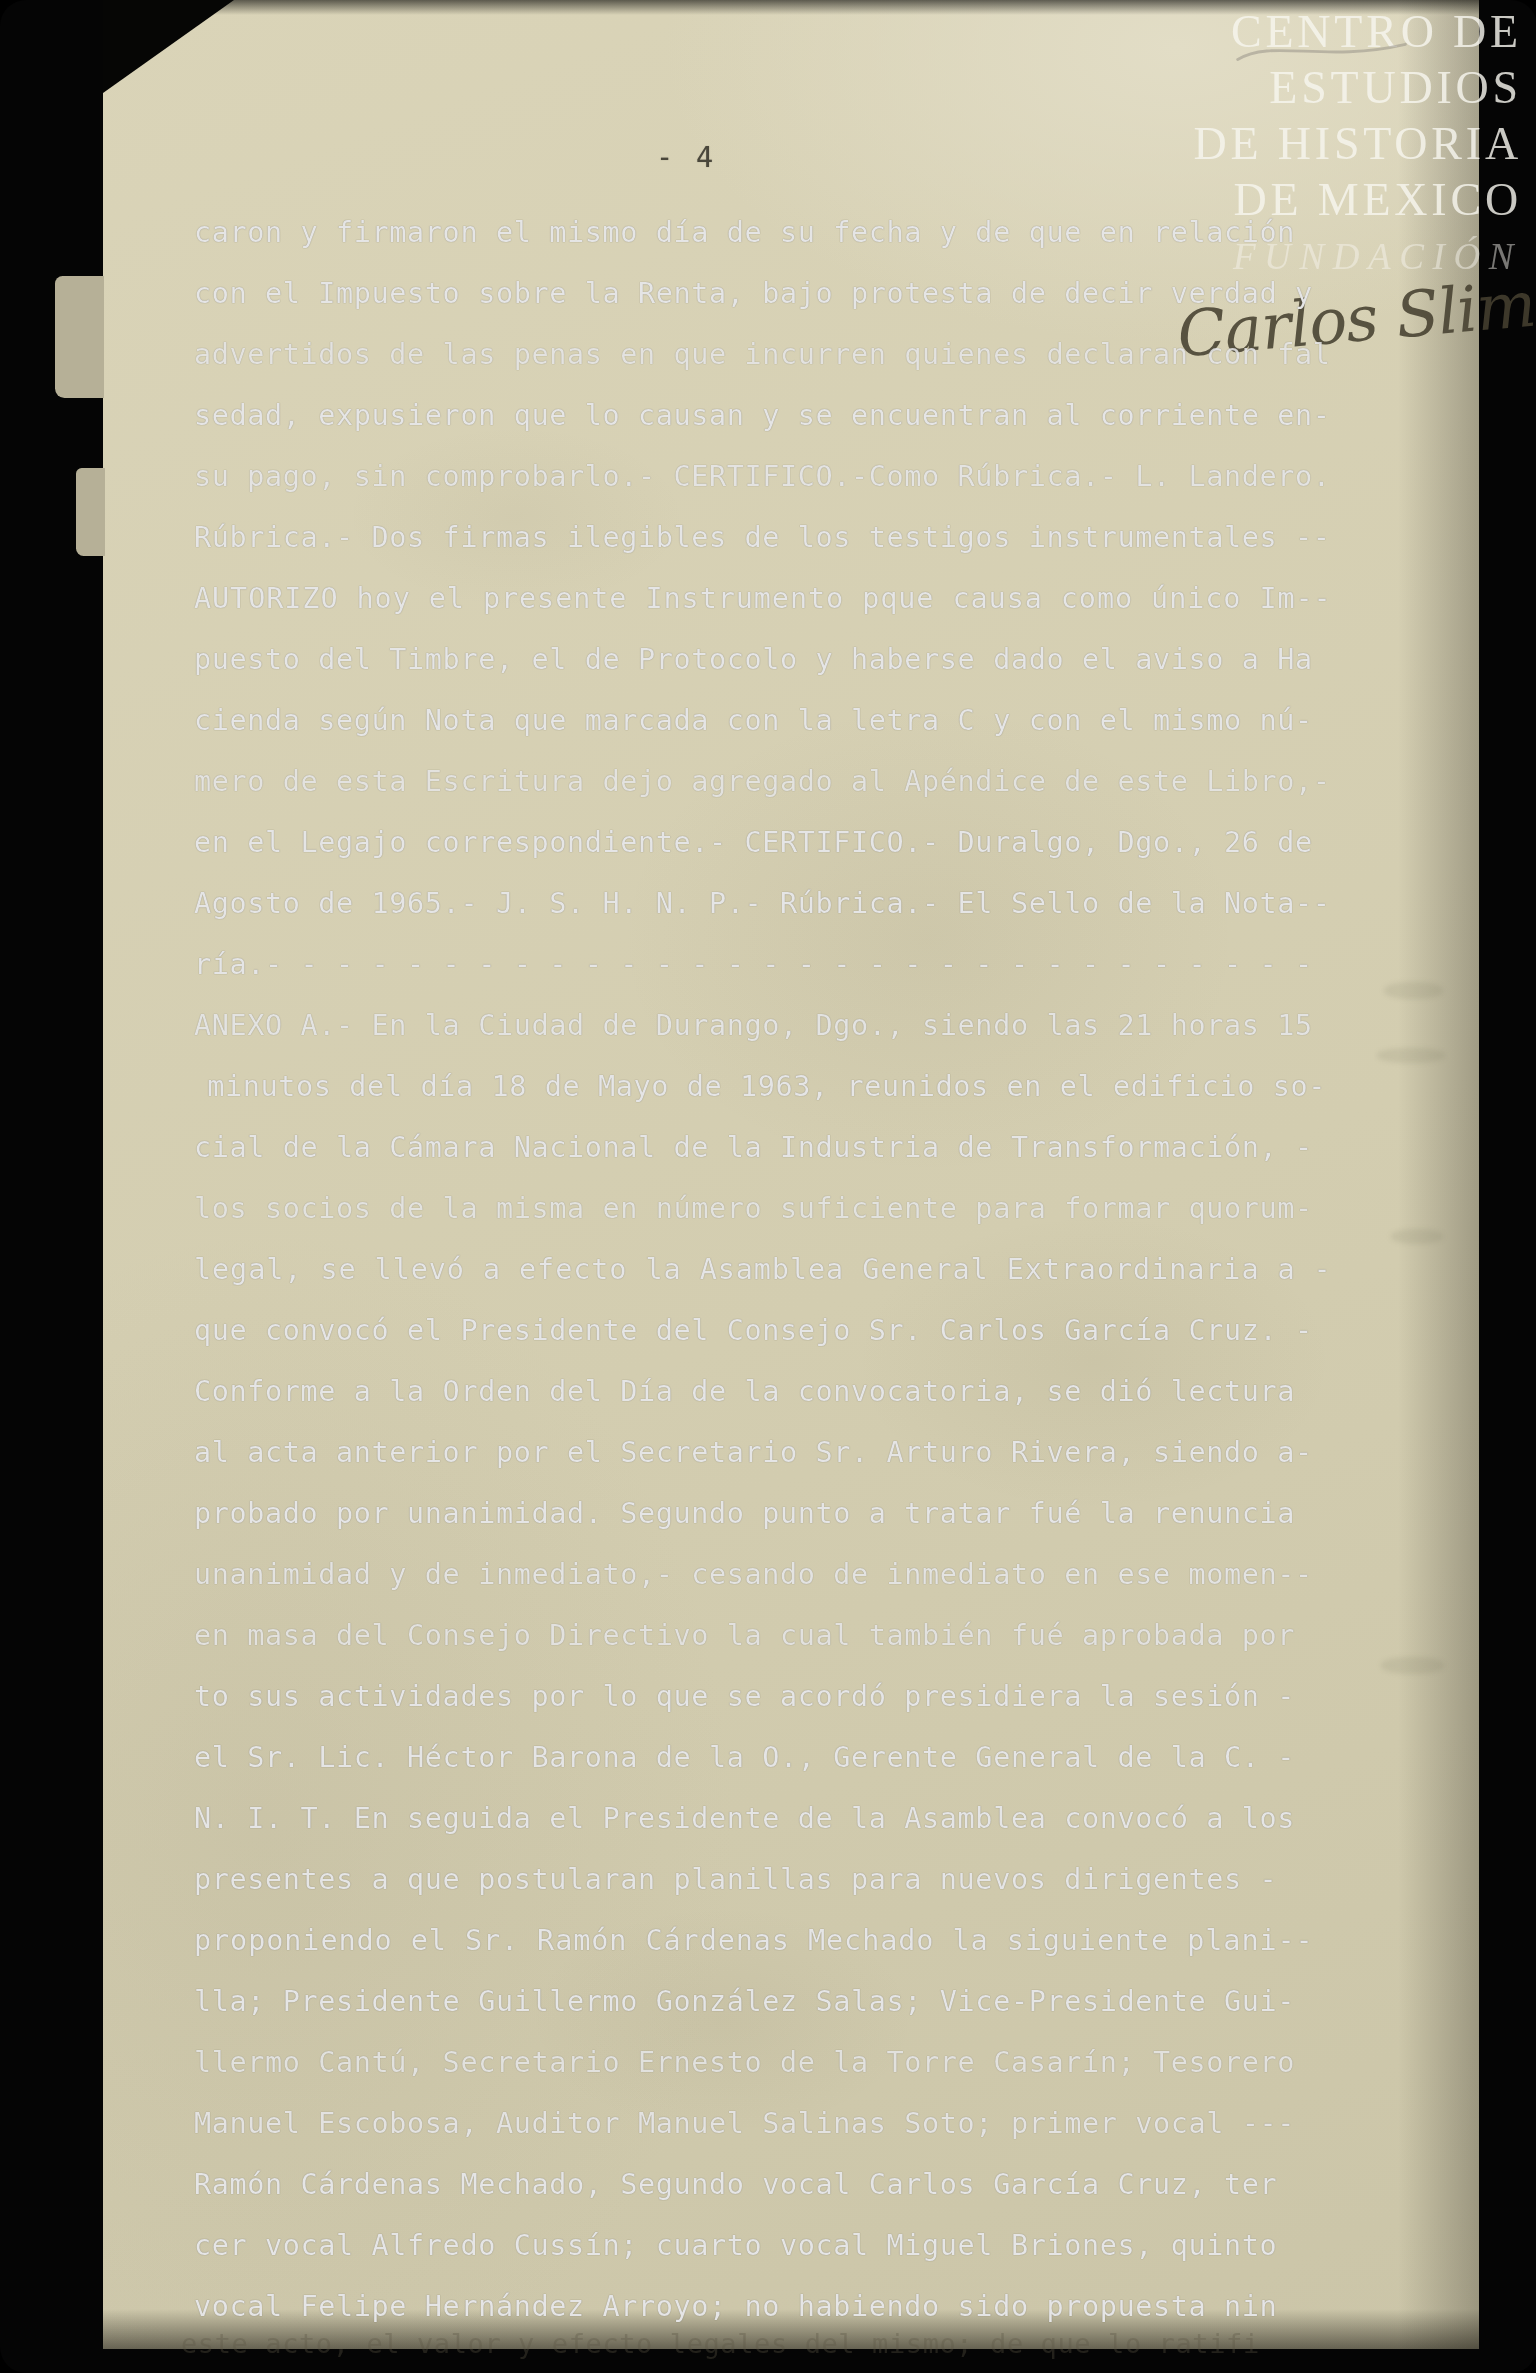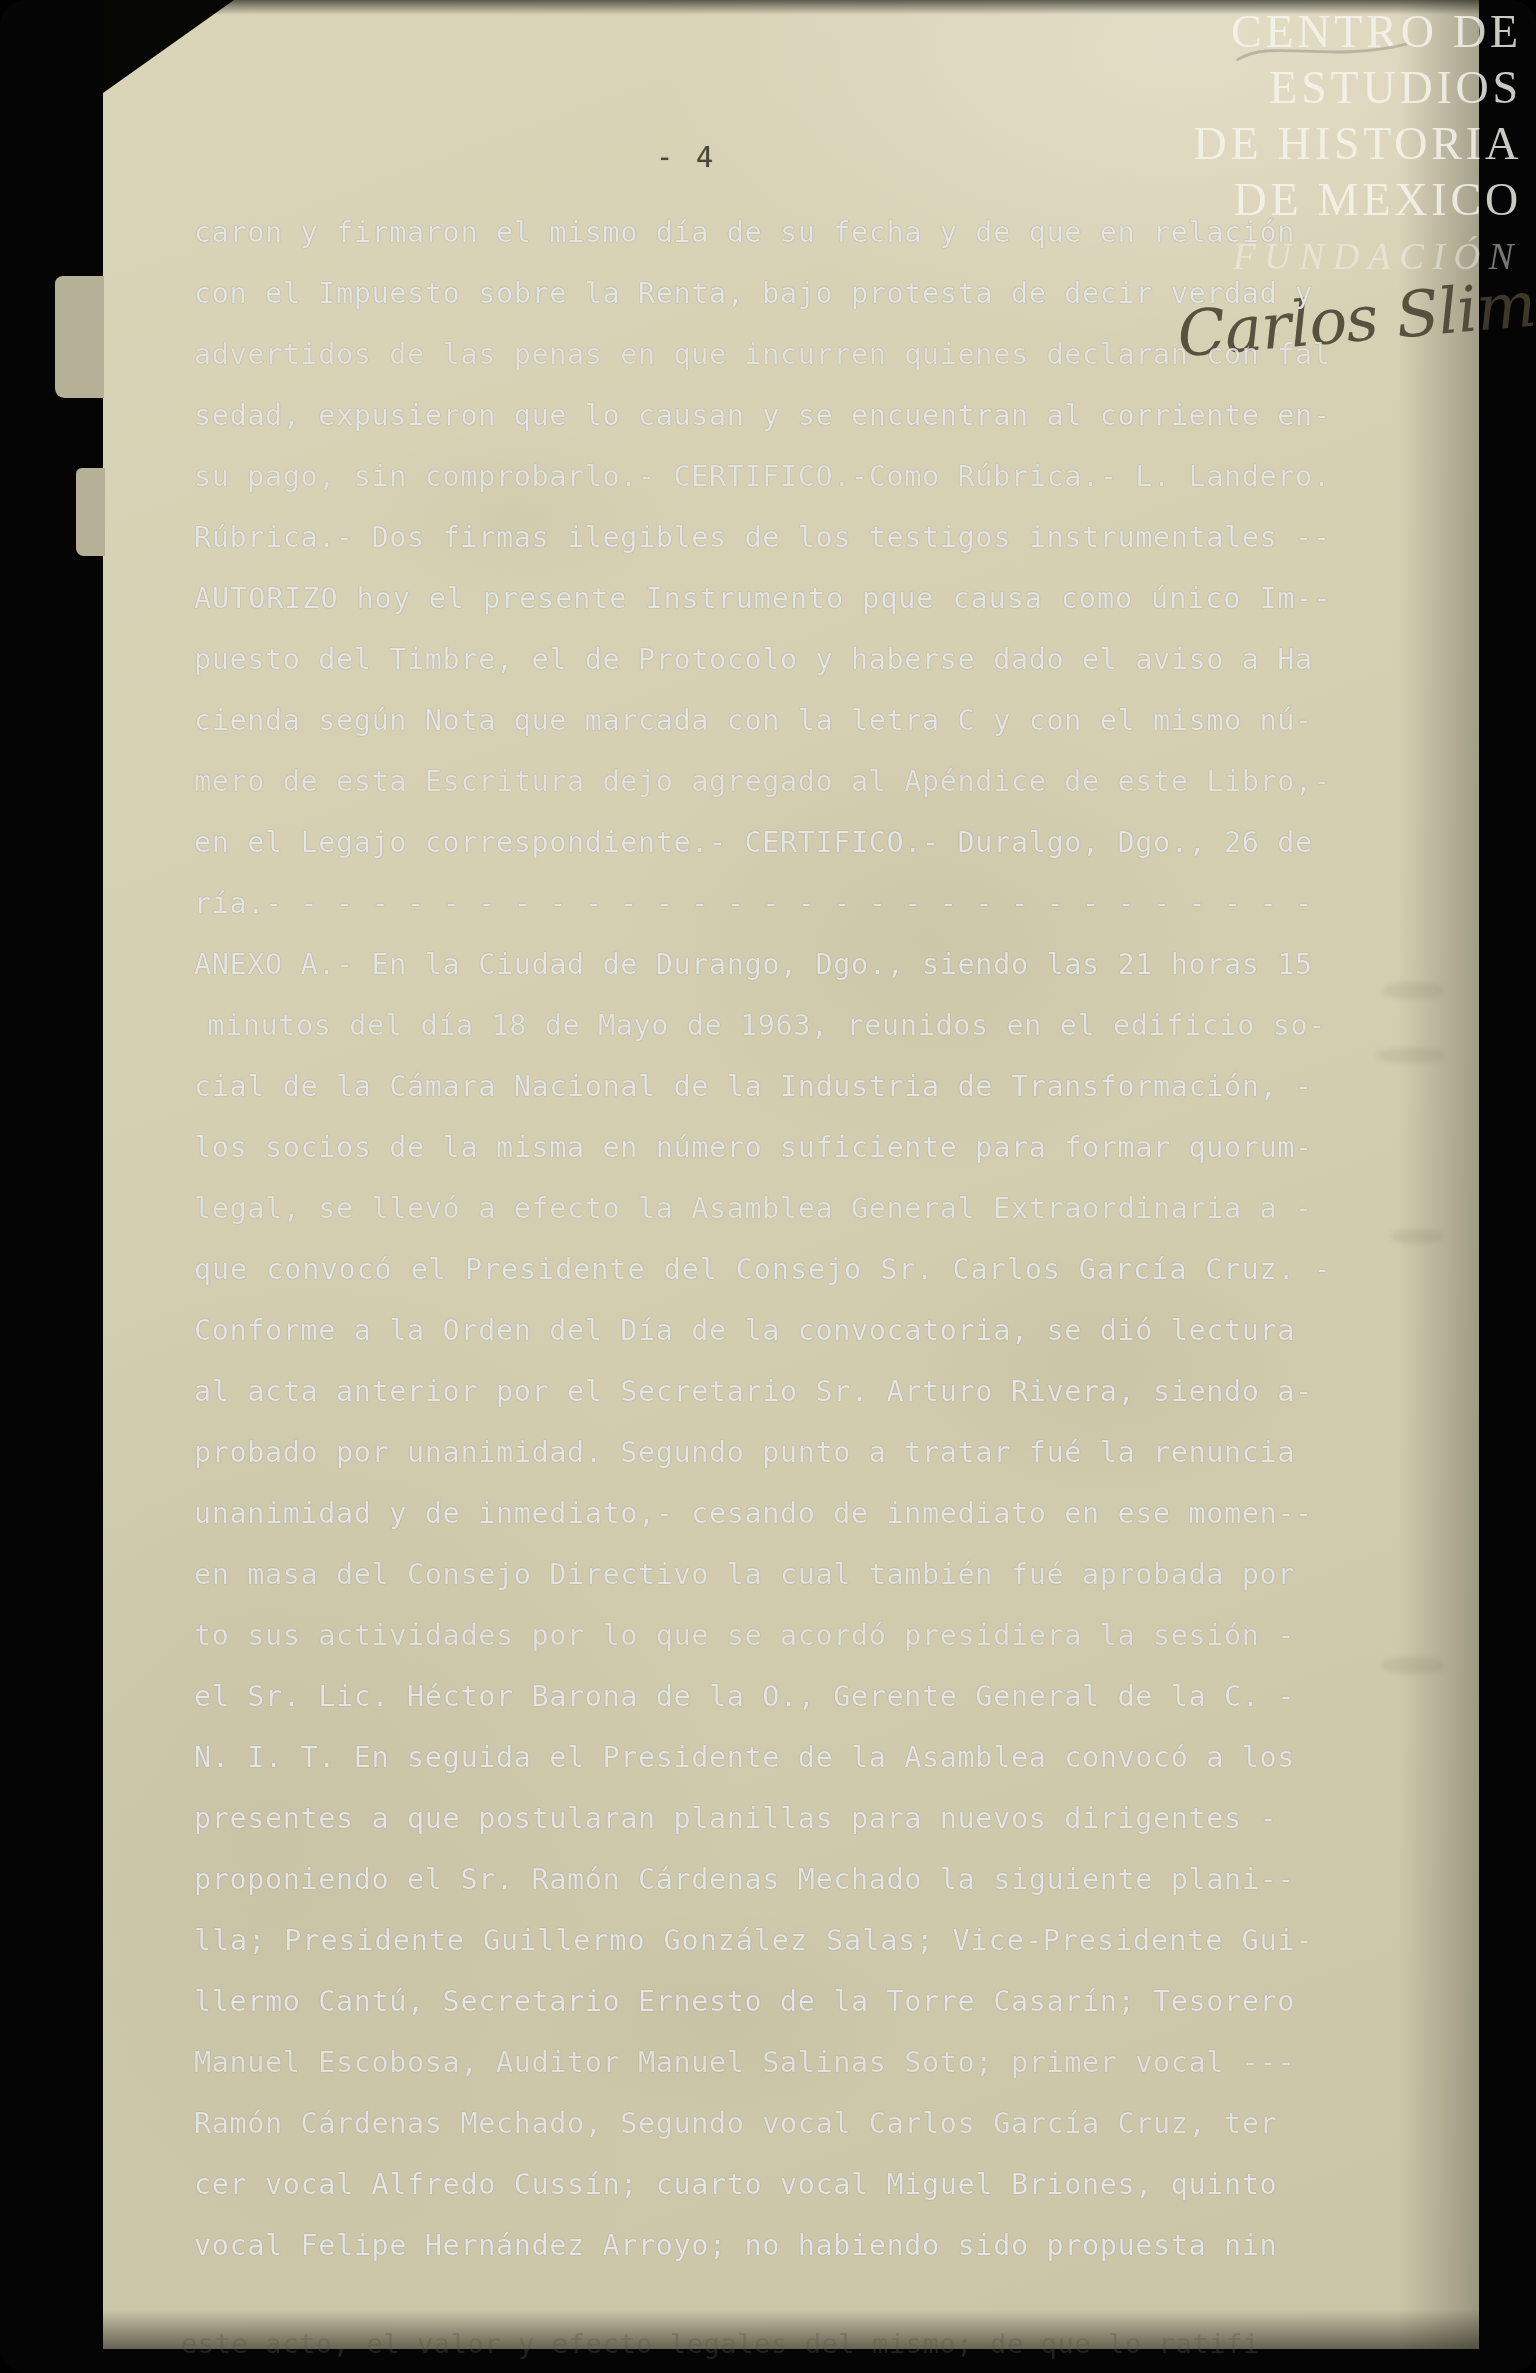--- a/index.html
+++ b/index.html
@@ -125,20 +125,21 @@
     <div class="line">con el Impuesto sobre la Renta, bajo protesta de decir verdad y</div>
     <div class="line">advertidos de las penas en que incurren quienes declaran con fal</div>
     <div class="line">sedad, expusieron que lo causan y se encuentran al corriente en-</div>
     <div class="line">su pago, sin comprobarlo.- CERTIFICO.-Como Rúbrica.- L. Landero.</div>
     <div class="line">Rúbrica.- Dos firmas ilegibles de los testigos instrumentales --</div>
     <div class="line">AUTORIZO hoy el presente Instrumento pque causa como único Im--</div>
     <div class="line">puesto del Timbre, el de Protocolo y haberse dado el aviso a Ha</div>
     <div class="line">cienda según Nota que marcada con la letra C y con el mismo nú-</div>
     <div class="line">mero de esta Escritura dejo agregado al Apéndice de este Libro,-</div>
     <div class="line">en el Legajo correspondiente.- CERTIFICO.- Duralgo, Dgo., 26 de</div>
+    <div class="line">Agosto de 1965.- J. S. H. N. P.- Rúbrica.- El Sello de la Nota--</div>
     <div class="line">ría.- - - - - - - - - - - - - - - - - - - - - - - - - - - - - -</div>
     <div class="line">ANEXO A.- En la Ciudad de Durango, Dgo., siendo las 21 horas 15</div>
     <div class="line indent-sm">minutos del día 18 de Mayo de 1963, reunidos en el edificio so-</div>
     <div class="line">cial de la Cámara Nacional de la Industria de Transformación, -</div>
     <div class="line">los socios de la misma en número suficiente para formar quorum-</div>
     <div class="line">legal, se llevó a efecto la Asamblea General Extraordinaria a -</div>
     <div class="line">que convocó el Presidente del Consejo Sr. Carlos García Cruz. -</div>
     <div class="line">Conforme a la Orden del Día de la convocatoria, se dió lectura</div>
     <div class="line">al acta anterior por el Secretario Sr. Arturo Rivera, siendo a-</div>
     <div class="line">probado por unanimidad. Segundo punto a tratar fué la renuncia</div>

